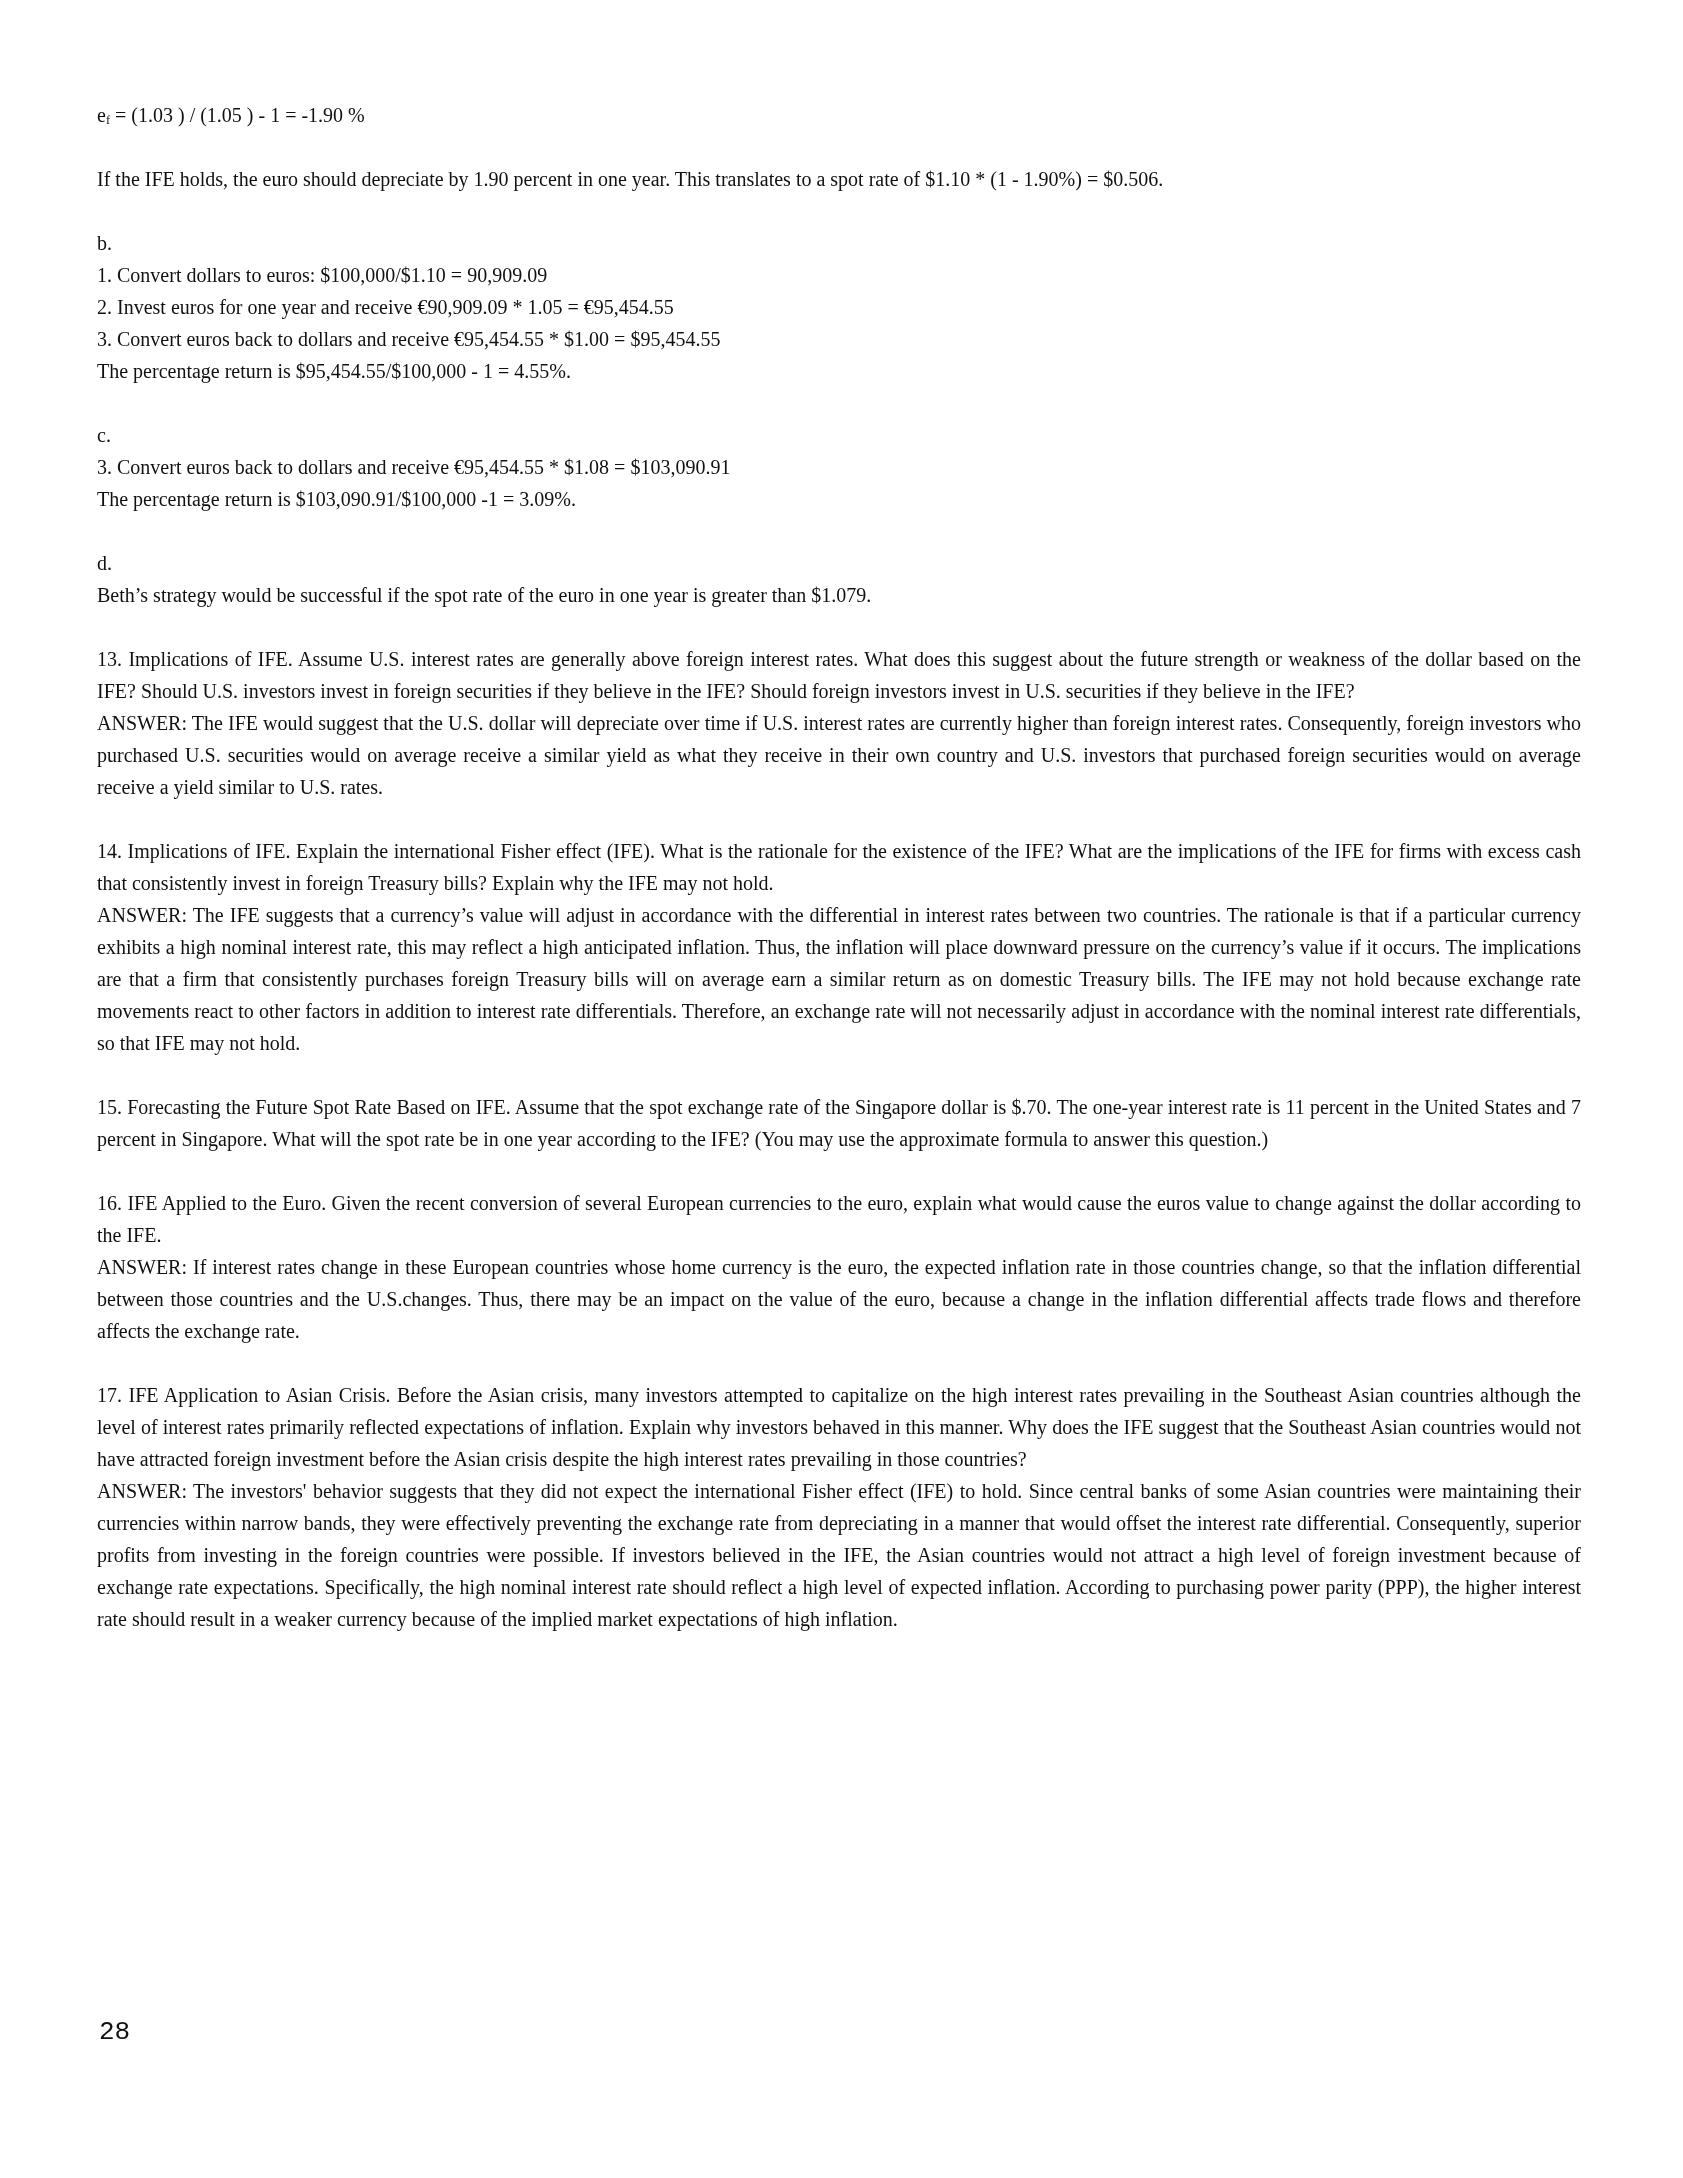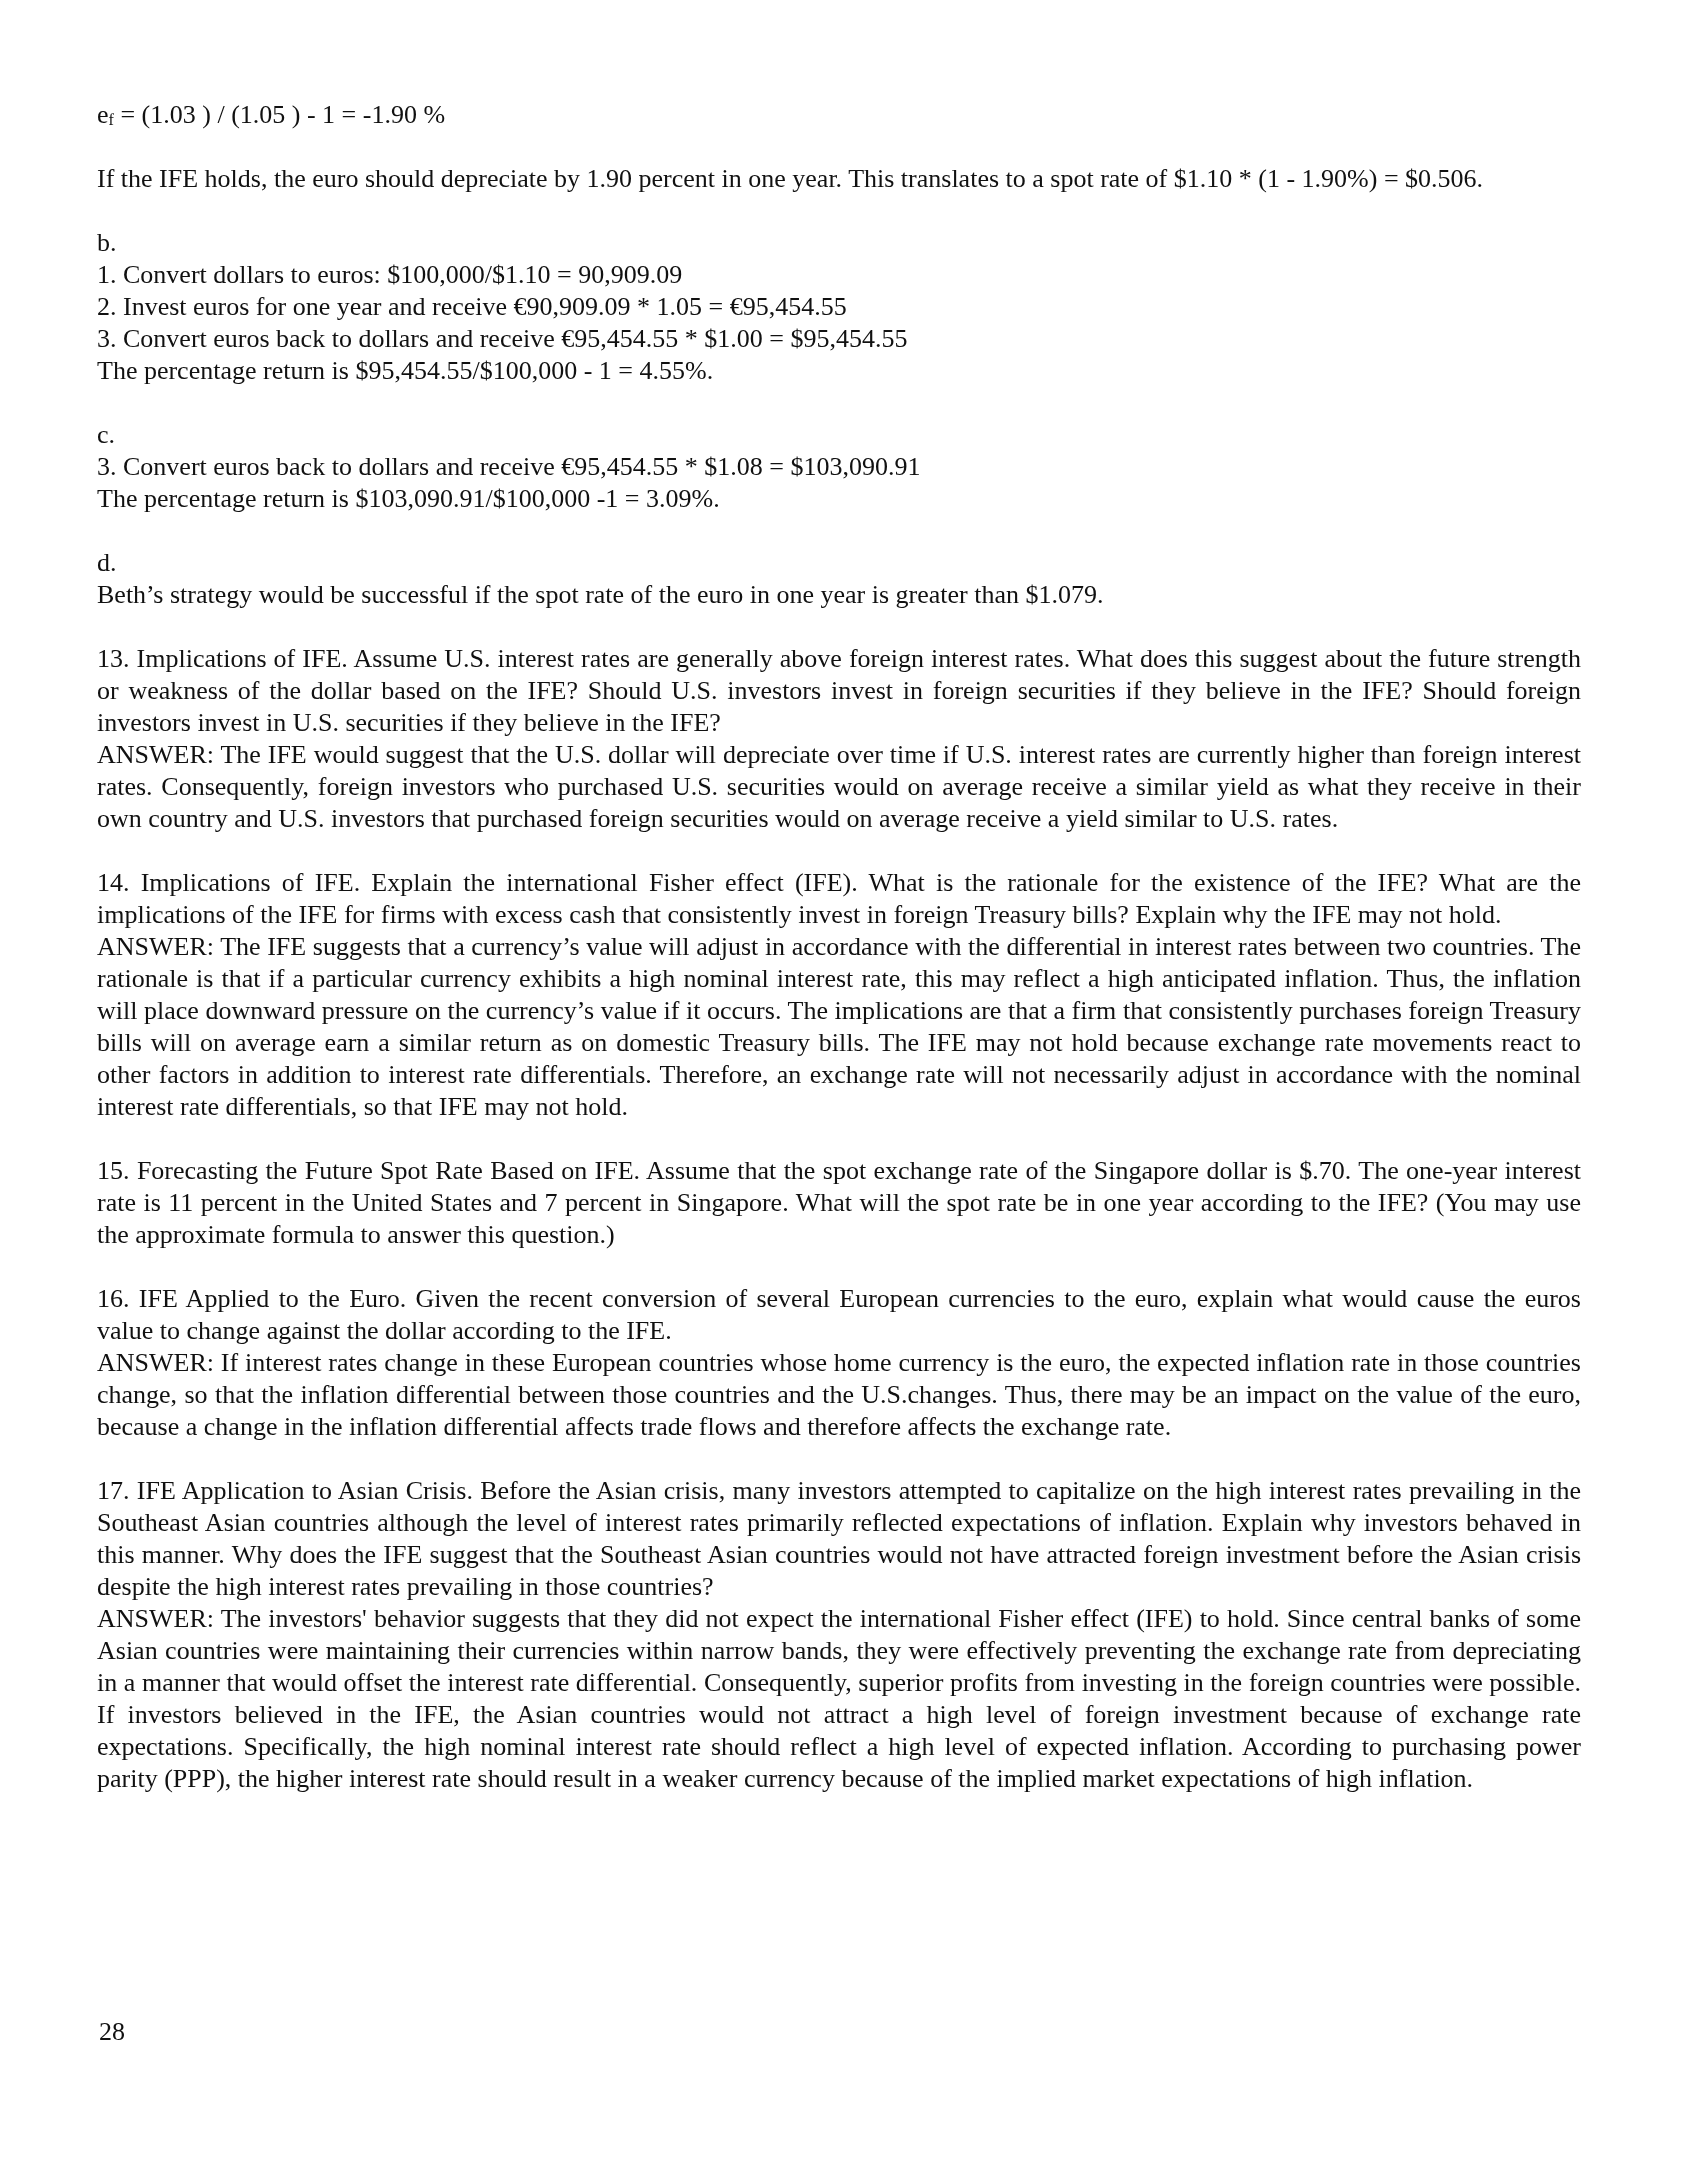--- a/index.html
+++ b/index.html
@@ -13,21 +13,21 @@
     position: relative;
     overflow: hidden;
     font-family: "Liberation Serif", "DejaVu Serif", serif;
     color: #111111;
   }
   .page {
     position: absolute;
     left: 97px;
     top: 99px;
     width: 1484px;
-    font-size: 26px;
+    font-size: 20px;
     line-height: 32px;
   }
   .line {
     display: block;
     white-space: nowrap;
     min-height: 32px;
   }
   .blank {
     display: block;
     height: 32px;
@@ -43,21 +43,21 @@
     font-size: 62%;
     vertical-align: -0.15em;
     line-height: 0;
   }
   .page-number {
     position: absolute;
     left: 99px;
     top: 2016px;
     font-size: 26px;
     line-height: 32px;
-    font-family: Liberation Serif, serif;
+    font-family: Liberation Mono, monospace;
   }
 </style>
 </head>
 <body>
 
 <div class="page">
 
   <span class="line"><span>e</span><sub class="small">f</sub><span> = (1.03 ) / (1.05 ) - 1 = -1.90 %</span></span>
   <span class="blank"></span>
 

